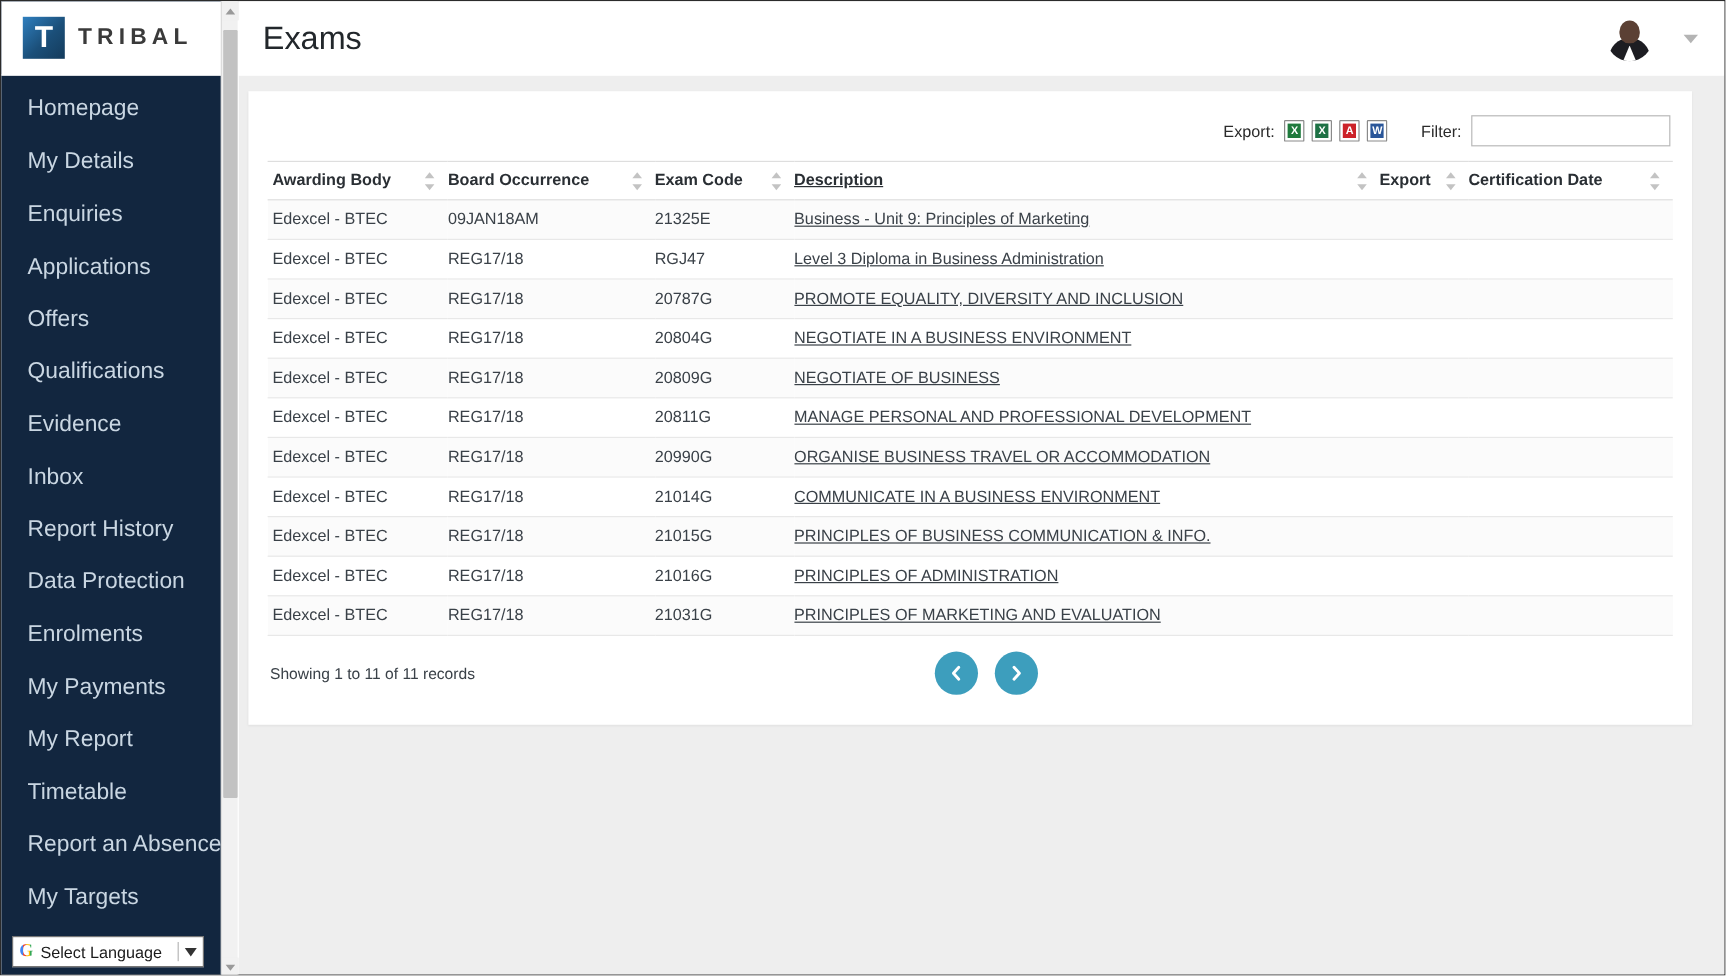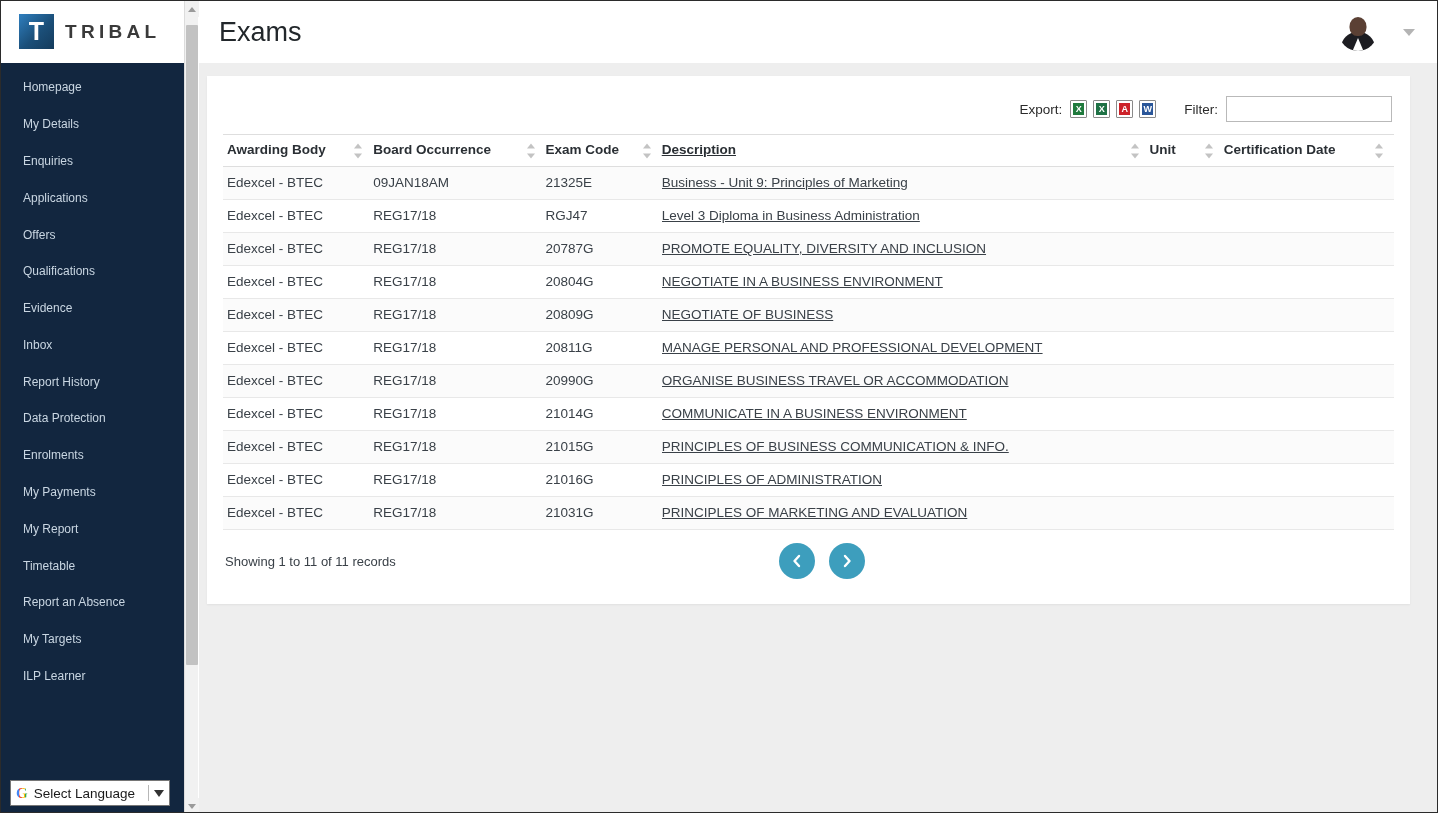--- a/index.html
+++ b/index.html
@@ -57,21 +57,21 @@
     font-weight: bold;
     letter-spacing: 4.3px;
   }
 
   #nav {
     padding-top: 6px;
   }
   .nav-item {
     display: block;
     color: #c9d6e2;
-    font-size: 12px;
+    font-size: 19px;
     line-height: 1;
     padding: 12.4px 0 12.4px 22px;
     white-space: nowrap;
     cursor: pointer;
   }
 
   
   #side-scroll {
     position: absolute;
     left: 183px; top: 0;
@@ -480,21 +480,21 @@
                 </span>
             </th>
             <th class="col-desc">
               <span>Description</span>
               <span class="sorter">
                   <i class="asc"></i>
                   <i class="desc"></i>
                 </span>
             </th>
             <th class="col-grade">
-              <span>Unit</span>
+              <span>Export</span>
               <span class="sorter">
                   <i class="asc"></i>
                   <i class="desc"></i>
                 </span>
             </th>
             <th class="col-cert">
               <span>Certification Date</span>
               <span class="sorter">
                   <i class="asc"></i>
                   <i class="desc"></i>

